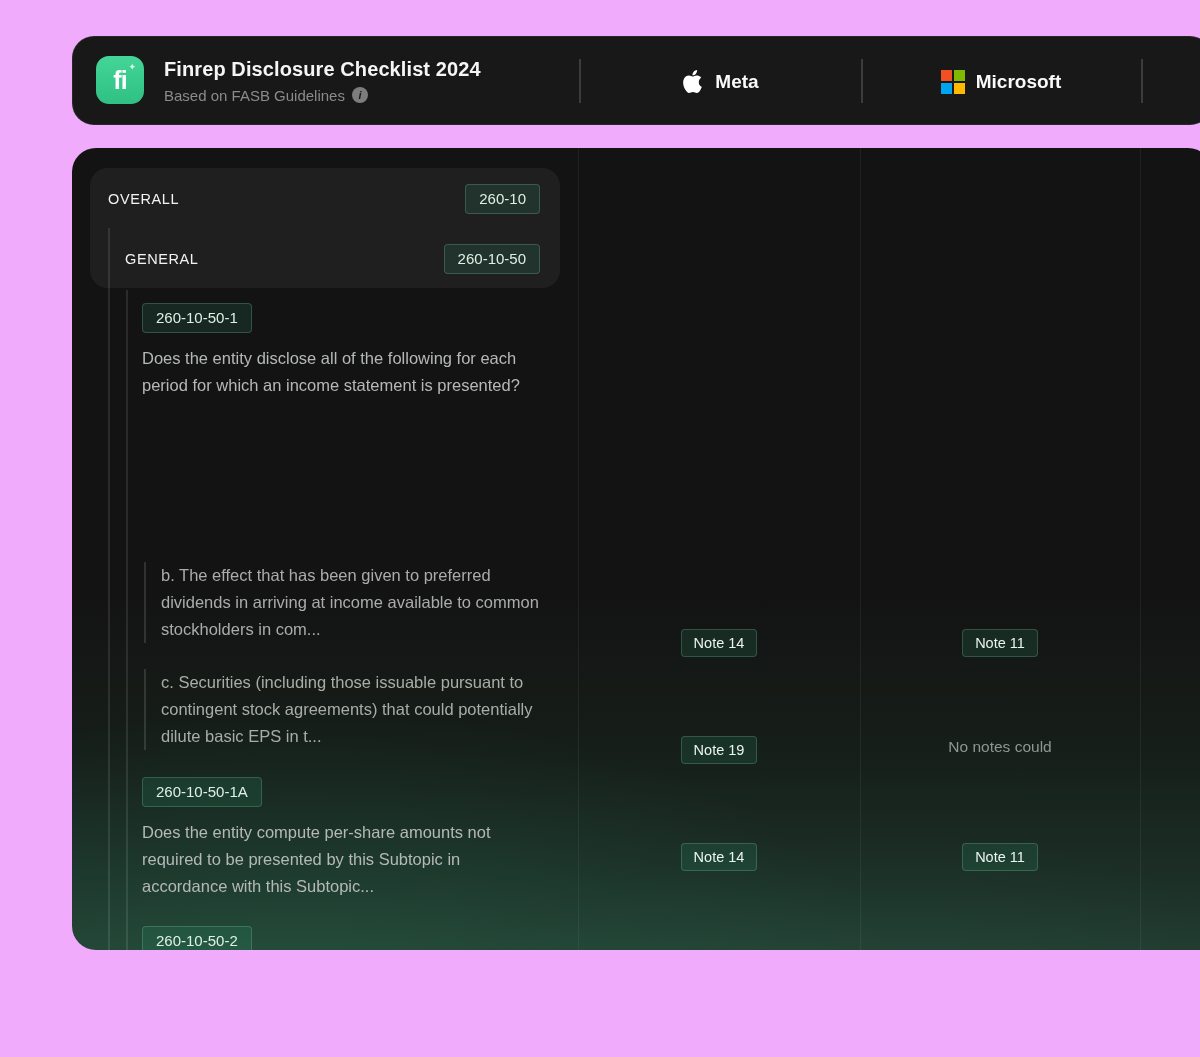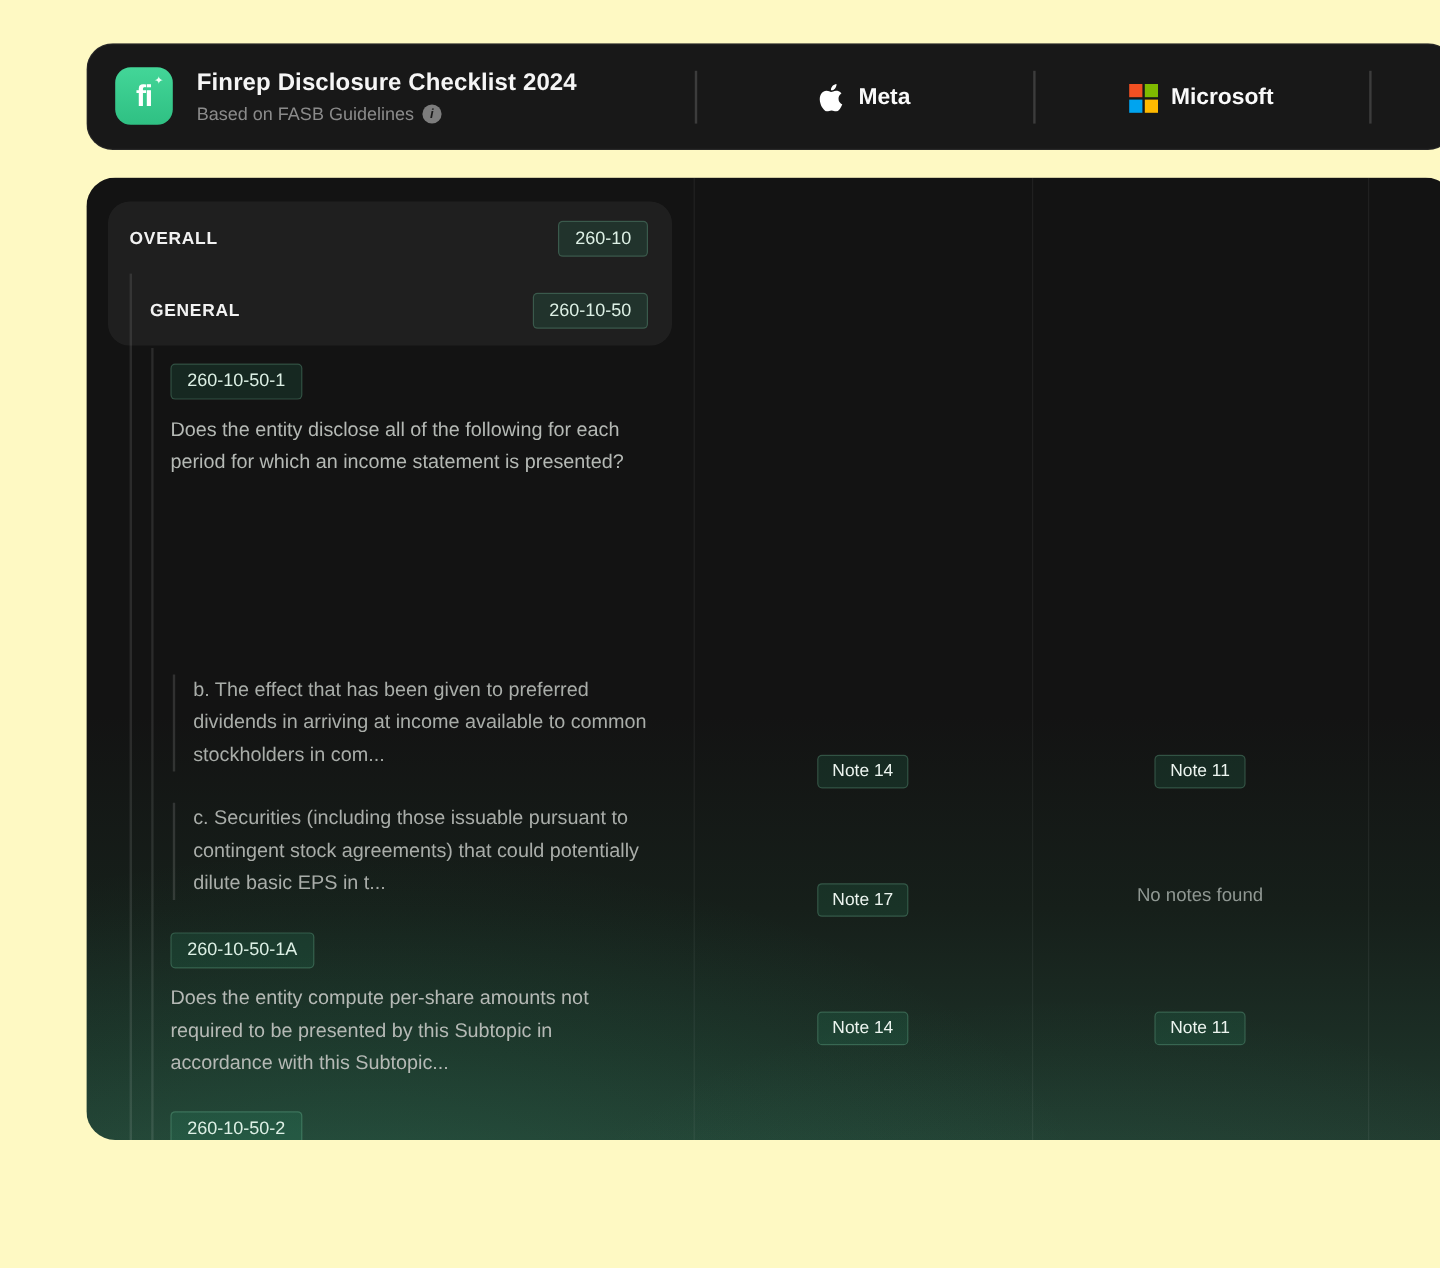--- a/index.html
+++ b/index.html
@@ -1,18 +1,18 @@
 <!DOCTYPE html>
 <html><head>
 <meta charset="utf-8">
 <style>
   * { margin:0; padding:0; box-sizing:border-box; }
   html,body { width:1200px; height:1057px; background:#000; overflow:hidden;
     font-family:"Liberation Sans", sans-serif; }
-  .stage { position:relative; width:1200px; height:1057px; background:#fef9c3; }
+  .stage { position:relative; width:1200px; height:1057px; background:#f0abfc; }
 
   
   .topbar {
     position:absolute; left:72px; top:36px; width:1140px; height:89px;
     background:#181818; border:1px solid rgba(255,255,255,0.07);
     border-radius:22px; display:flex; align-items:center;
   }
   .app-id { position:absolute; left:23px; top:19px; display:flex; align-items:center; }
   .app-icon {
     position:relative; width:48px; height:48px; border-radius:13px;
@@ -48,21 +48,21 @@
       linear-gradient(180deg,#131313 0%,#131313 56%,#161f1a 76%,#1c2f26 91%,#223a2f 100%);
   }
   .col-divider { position:absolute; top:0; bottom:0; width:1px; background:rgba(255,255,255,0.06); }
   .guide { position:absolute; bottom:0; width:1.5px; background:rgba(255,255,255,0.10); z-index:3; }
 
   .section-card {
     position:absolute; left:18px; top:20px; width:470px; height:120px;
     background:rgba(255,255,255,0.055); border-radius:18px; z-index:2;
   }
   .section-row { position:absolute; left:18px; right:20px; display:flex; align-items:center; justify-content:space-between; height:34px; }
-  .section-label { color:#f2f2f2; font-size:14.5px; font-weight:700; letter-spacing:0.6px; }
+  .section-label { color:#f2f2f2; font-size:14.5px; font-weight:400; letter-spacing:0.6px; }
 
   .code-badge, .note-badge {
     display:inline-flex; align-items:center; justify-content:center;
     background:rgba(52,199,140,0.12); border:1px solid rgba(152,232,193,0.22);
     border-radius:4px; color:#ddf0e5; font-size:15px; padding:5px 13px; line-height:18px;
     white-space:nowrap;
   }
   .item-badge { position:absolute; z-index:2; }
   .question { position:absolute; color:#b5b9b5; font-size:16.5px; line-height:27px; z-index:2; }
   .subitem {
@@ -144,24 +144,24 @@
 
     <div class="note-cell col-meta" style="top:481px;">
       <span class="note-badge">Note 14</span>
     </div>
     <div class="note-cell col-ms" style="top:481px;">
       <span class="note-badge">Note 11</span>
     </div>
 
     <div class="subitem" style="left:72px; top:414px; width:396px;">b. The effect that has been given to preferred dividends in arriving at income available to common stockholders in com...</div>
     <div class="note-cell col-meta" style="top:588px;">
-      <span class="note-badge">Note 17</span>
+      <span class="note-badge">Note 19</span>
     </div>
     <div class="note-cell col-ms" style="top:590px;">
-      <span class="note-empty">No notes found</span>
+      <span class="note-empty">No notes could</span>
     </div>
 
     <div class="subitem" style="left:72px; top:521px; width:396px;">c. Securities (including those issuable pursuant to contingent stock agreements) that could potentially dilute basic EPS in t...</div>
     <div class="note-cell col-meta" style="top:695px;">
       <span class="note-badge">Note 14</span>
     </div>
     <div class="note-cell col-ms" style="top:695px;">
       <span class="note-badge">Note 11</span>
     </div>
 

